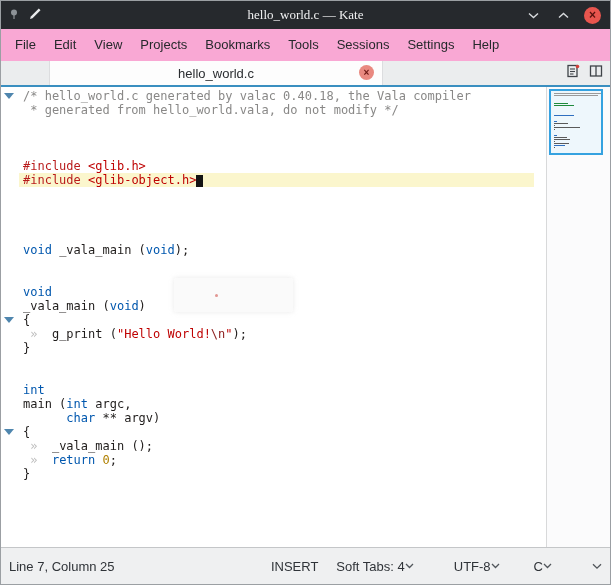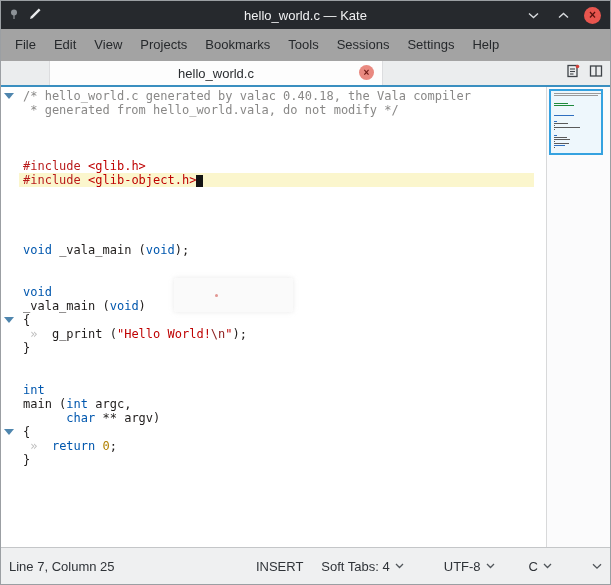--- a/index.html
+++ b/index.html
@@ -3,27 +3,27 @@
 <meta charset="utf-8">
 <style>
   * { margin:0; padding:0; box-sizing:border-box; }
   html,body { width:611px; height:585px; }
   body { font-family:"Liberation Sans", sans-serif; background:#fff; }
   .window { width:611px; height:585px; display:flex; flex-direction:column; border:1px solid #9b9fa3; overflow:hidden; background:#fff; }
 
   
   .titlebar { height:28px; flex:0 0 28px; background:#26292d; color:#eef0f2; display:flex; align-items:center; position:relative; font-size:13px; }
   .titlebar-left { position:absolute; left:7px; top:0; height:28px; display:flex; align-items:center; gap:8px; }
-  .titlebar-title { margin:8px auto; color:#f0f1f2; }
+  .titlebar-title { margin:8px auto; color:#f0f1f2;font-family:Liberation Serif, serif; }
   .titlebar-right { position:absolute; right:9px; top:0; height:28px; display:flex; align-items:center; gap:12px; }
   .tb-btn { width:18px; height:18px; display:flex; align-items:center; justify-content:center; }
   .close-btn { width:17px; height:17px; border-radius:50%; background:#e8554e; color:#58120e; display:flex; align-items:center; justify-content:center; font-size:12px; font-weight:bold; line-height:1; }
 
   
-  .menubar { height:32px; flex:0 0 32px; background:#a3a3a3; display:flex; align-items:center; padding-left:5px; }
+  .menubar { height:32px; flex:0 0 32px; background:#f9a8d4; display:flex; align-items:center; padding-left:5px; }
   .menu-item { padding:0 9px; font-size:13px; color:#26292c; line-height:32px; }
 
   
   .tabbar { height:26px; flex:0 0 26px; background:#ebedee; display:flex; align-items:stretch; border-bottom:2px solid #3a8fc0;padding-left:30px; }
   .tab { margin-left:18px; width:334px; background:#fdfdfd; display:flex; align-items:center; justify-content:center; position:relative; font-size:13px; color:#2a2d30; border-left:1px solid #dcdddf; border-right:1px solid #dcdddf; }
   .tab-close { position:absolute; right:8px; top:4px; width:15px; height:15px; border-radius:50%; background:#e98980; color:#6b1612; font-size:10px; font-weight:bold; display:flex; align-items:center; justify-content:center; line-height:1; }
   .tabbar-icons { margin-left:auto; display:flex; align-items:center; gap:7px; padding-right:6px; }
 
   
   .editor-wrap { flex:1; display:flex; position:relative; background:#fff; overflow:hidden;gap:12px; }
@@ -42,21 +42,21 @@
   .overview-box { position:absolute; top:2px; left:2px; right:7px; height:66px; border:2px solid #35a2e0; background:#eef7fc; padding:2px 0 0 3px; overflow:hidden; }
   .mini-bar { height:1px; margin-bottom:1px; }
 
   
   .ghost { position:absolute; left:173px; top:191px; width:119px; height:34px; background:rgba(248,248,248,0.72); border-radius:2px; box-shadow:0 0 5px rgba(190,190,190,0.35); pointer-events:none; }
   .ghost-dot { position:absolute; left:41px; top:16px; width:3px; height:3px; border-radius:50%; background:rgba(205,70,60,0.55); }
 
   
   .statusbar { height:37px; flex:0 0 37px; background:#eff0f1; border-top:1px solid #c4c6c8; display:flex; align-items:center; padding:0 8px; font-size:13px; color:#2f3338; }
   .sb-right { margin-left:auto; display:flex; align-items:center; }
-  .sb-item { display:flex; align-items:center; gap:5px; }
+  .sb-item { display:flex; align-items:center; }
   .m-insert { margin-right:18px; }
   .m-tabs { margin-right:40px; }
   .m-enc { margin-right:34px; }
   .m-lang { margin-right:40px; }
   .chev svg { display:block; }
 </style>
 </head>
 <body>
 
 <div class="window">
@@ -227,20 +227,24 @@
         </div>
         <div class="row">
           <div class="gutter"></div>
           <div class="content"><span class="plain">      </span><span class="kw">char</span><span class="plain"> ** argv)</span></div>
         </div>
         <div class="row">
           <div class="gutter">
             <div class="fold"></div>
           </div>
           <div class="content"><span class="plain">{</span></div>
+        </div>
+        <div class="row">
+          <div class="gutter"></div>
+          <div class="content"><span class="ws"> »  </span><span class="plain">_vala_main ();</span></div>
         </div>
         <div class="row">
           <div class="gutter"></div>
           <div class="content"><span class="ws"> »  </span><span class="kw">return</span><span class="plain"> </span><span class="num">0</span><span class="plain">;</span></div>
         </div>
         <div class="row">
           <div class="gutter"></div>
           <div class="content"><span class="plain">}</span></div>
         </div>
       </div>

